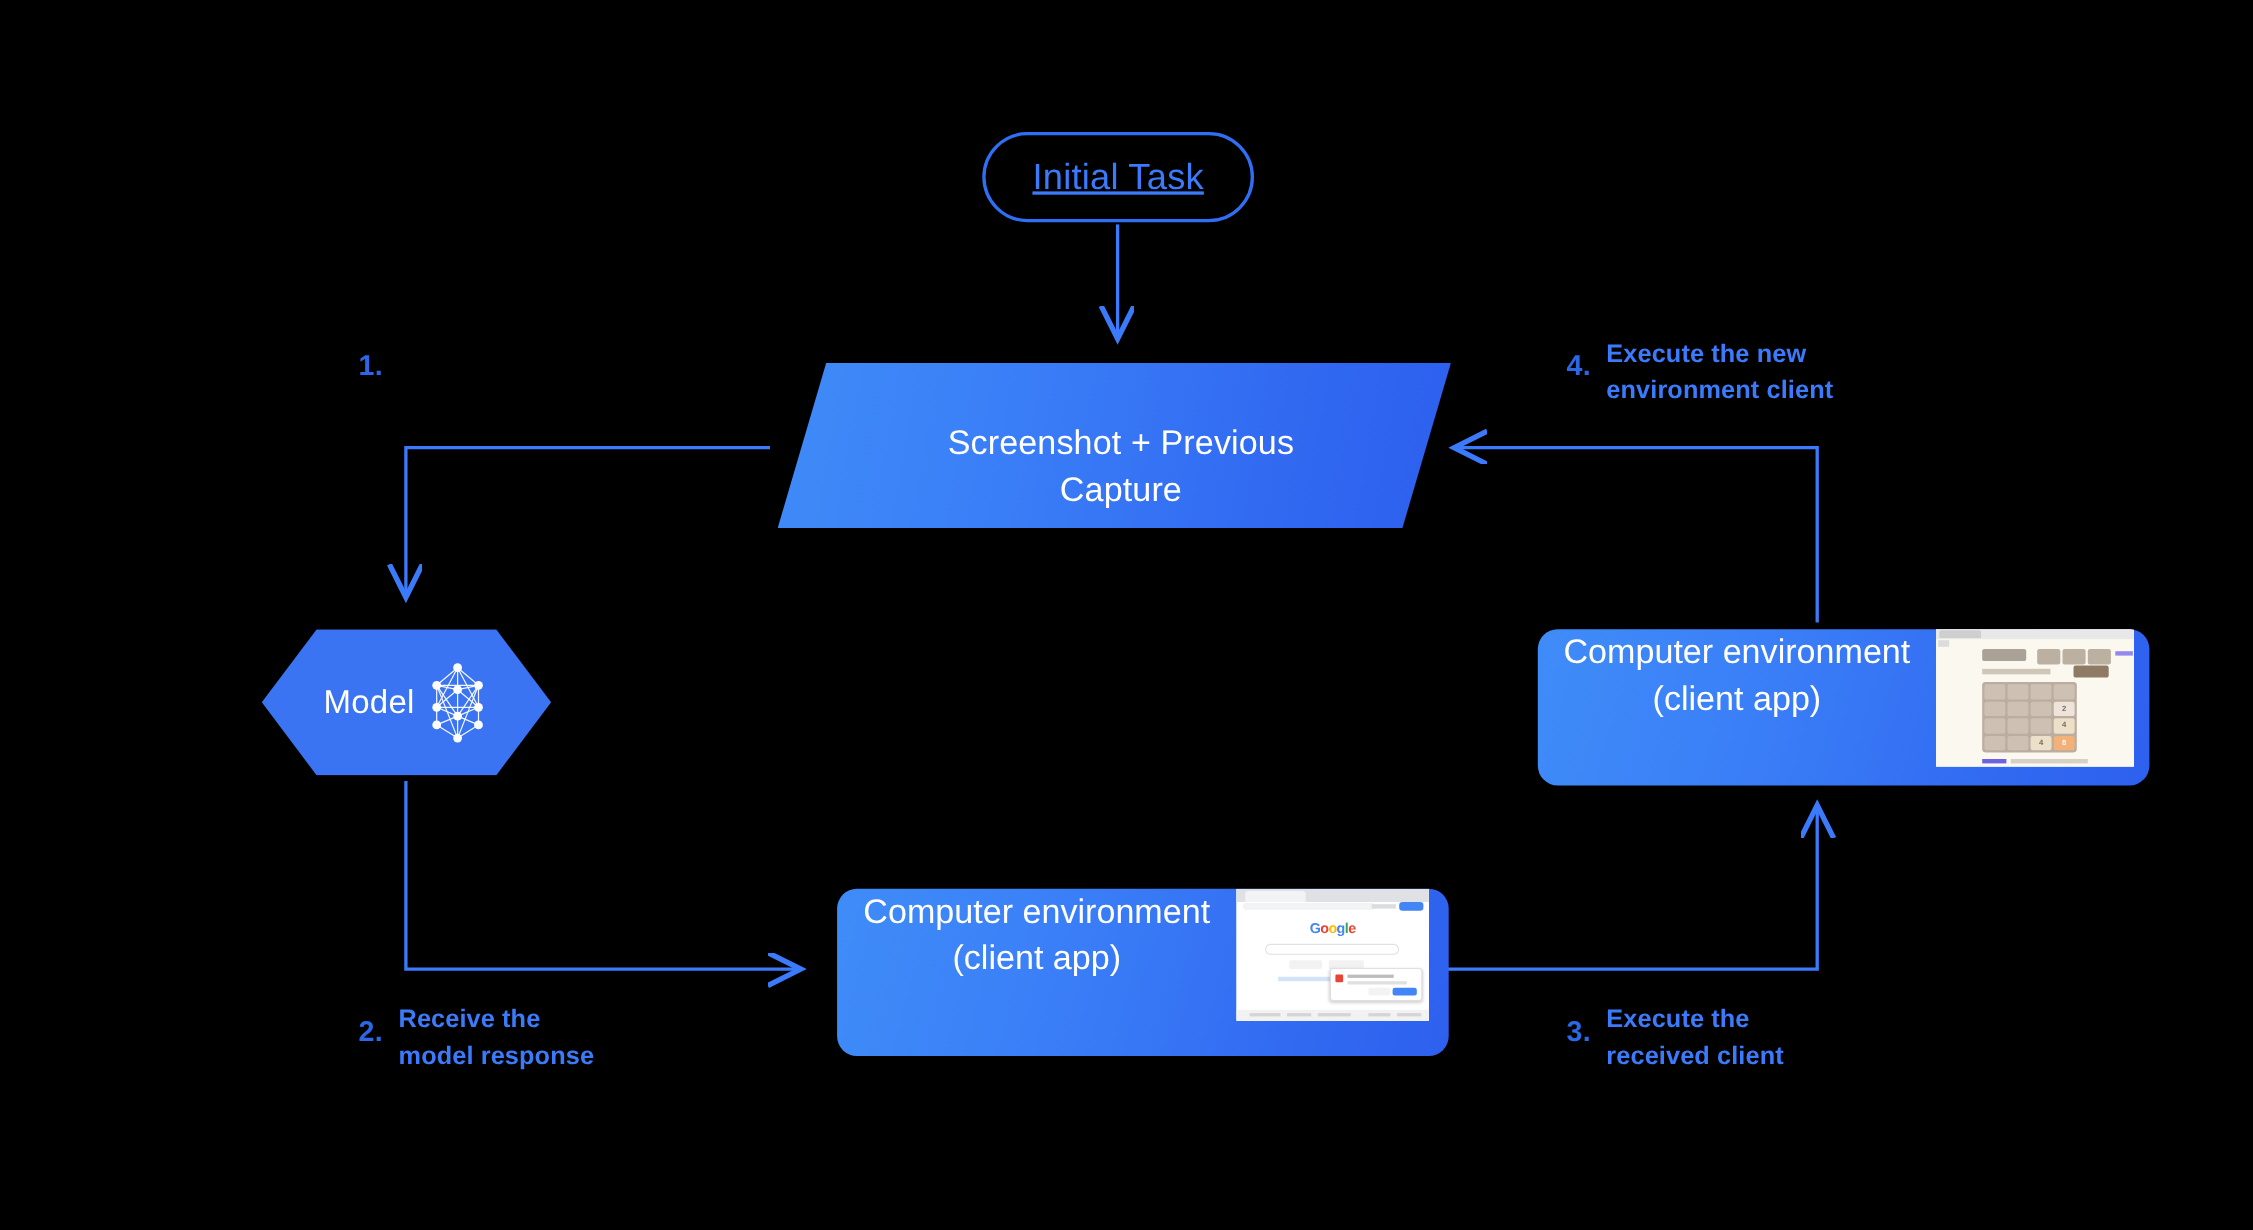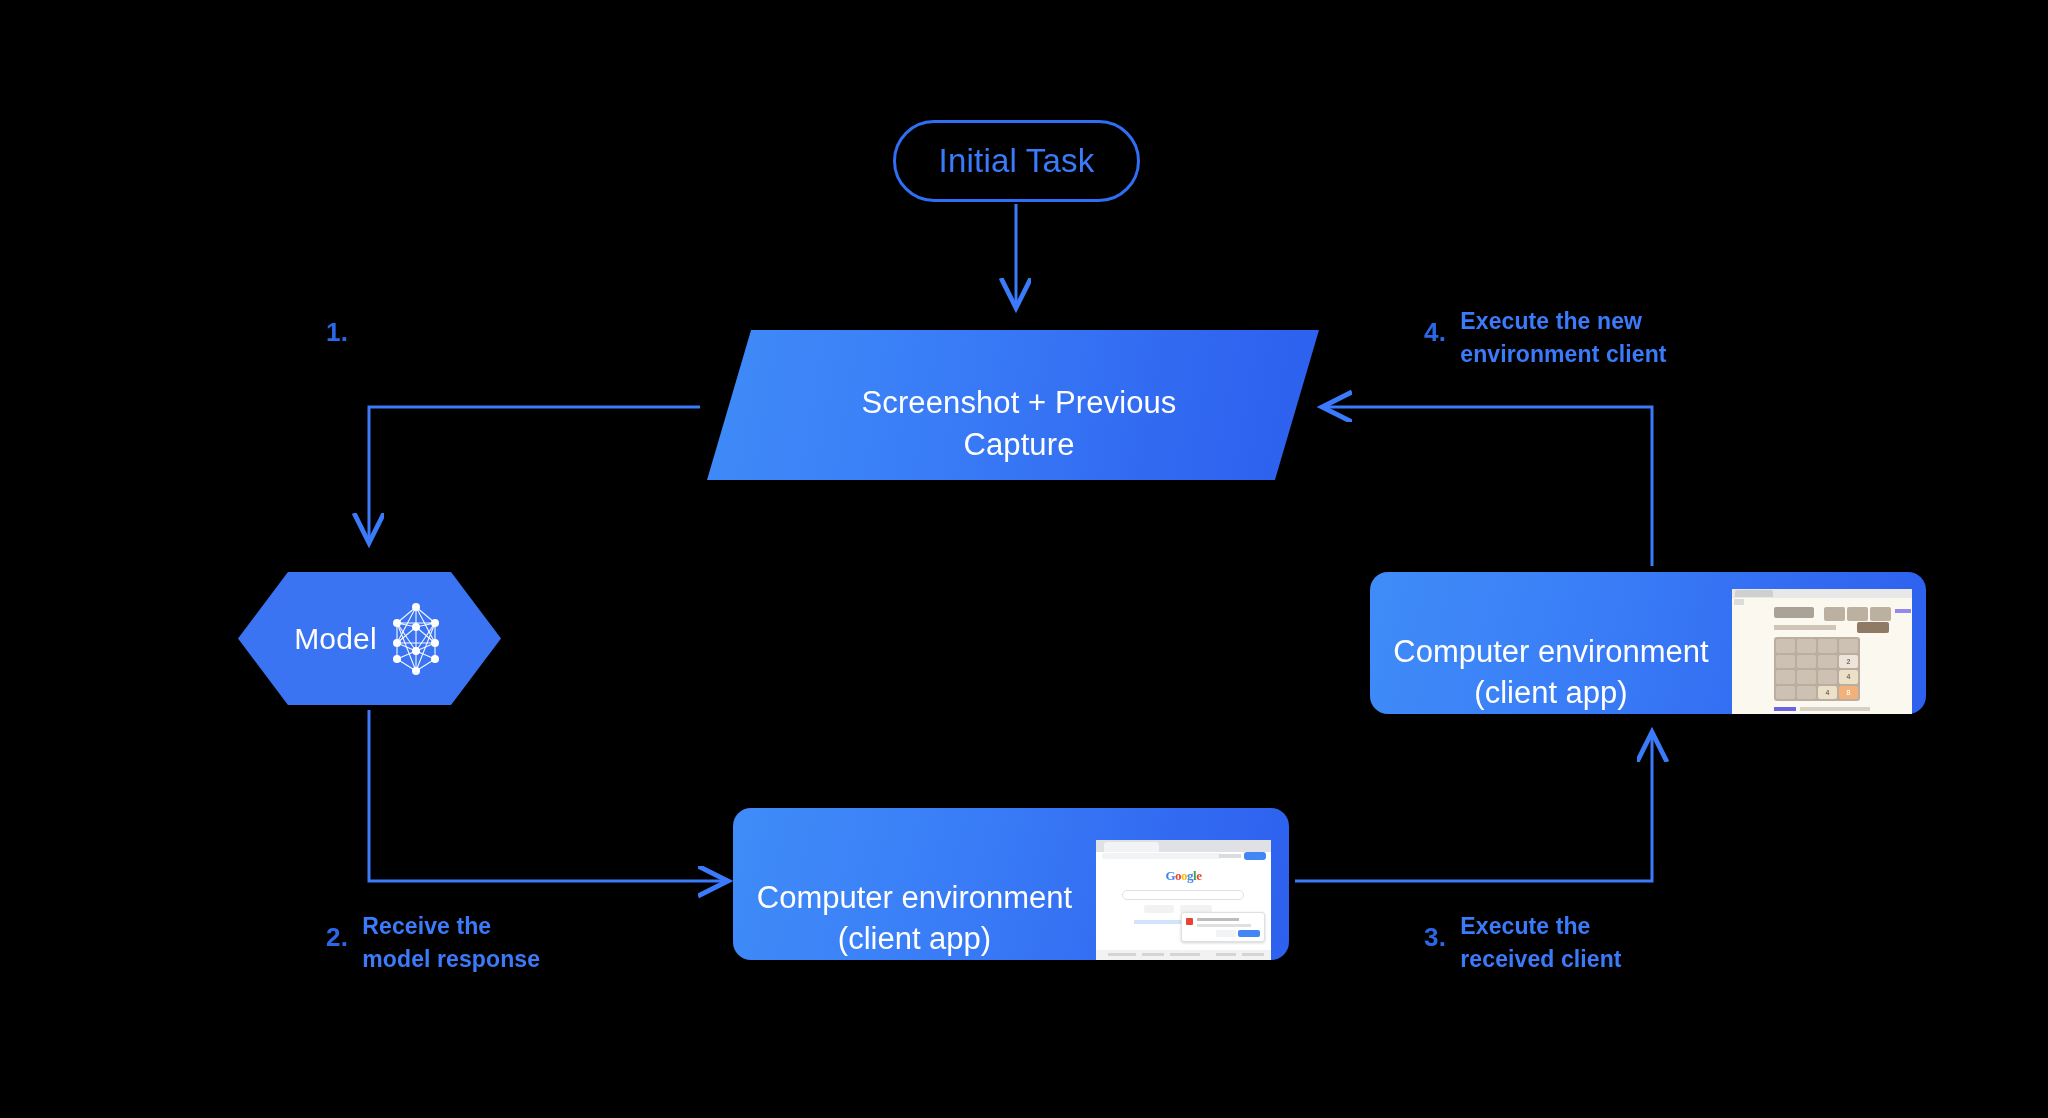--- a/index.html
+++ b/index.html
@@ -15,20 +15,21 @@
   .pill {
     position: absolute;
     left: 893px; top: 120px;
     width: 247px; height: 82px;
     border: 3px solid #2f6ff5;
     border-radius: 44px;
     display: flex; align-items: center; justify-content: center;
     color: #3a7afb;
     font-size: 33px;
     letter-spacing: .2px;
+    text-decoration: underline;
   }
 
   
   .parallelogram {
     position: absolute;
     left: 707px; top: 330px;
     width: 612px; height: 150px;
     background: linear-gradient(100deg, #3f8bf8 0%, #3a7ef7 35%, #3169f1 75%, #2c5fee 100%);
     clip-path: polygon(7.2% 0%, 100% 0%, 92.8% 100%, 0% 100%);
     display: flex; align-items: center; justify-content: center;
@@ -54,37 +55,38 @@
     gap: 10px;
   }
   .hex .mlabel { color: #ffffff; font-size: 30px; letter-spacing: .2px; }
   .nn-icon { width: 58px; height: 76px; display: block; }
 
   
   .env-card {
     position: absolute;
     border-radius: 18px;
     background: linear-gradient(105deg, #3f8cf8 0%, #3a7ef7 38%, #3169f1 78%, #2d60ee 100%);
-    display: flex; align-items: flex-end;
+    display: flex; align-items: flex-start;
     overflow: hidden;
+    margin-left: 28px;
   }
   .env-card.top { left: 1370px; top: 572px; width: 556px; height: 142px; }
   .env-card.bottom { left: 733px; top: 808px; width: 556px; height: 152px; }
   .env-card .etext {
     color: #ffffff; font-size: 31px; line-height: 1.34;
     text-align: center; flex: 1 1 auto;
   }
   .env-card .thumb {
     flex: 0 0 auto;
     background: #ffffff;
     position: relative;
     overflow: hidden;
   }
   .env-card.top .thumb { width: 180px; height: 125px; margin-right: 14px; }
-  .env-card.bottom .thumb { width: 175px; height: 120px; margin-right: 18px; font-family: Liberation Serif, serif; }
+  .env-card.bottom .thumb { width: 175px; height: 120px; margin-right: 18px; }
 
   
   .t2048 { background: #faf8ef; width: 100%; height: 100%; position: relative; }
   .t2048 .tabbar { position:absolute; left:0; top:0; width:100%; height:9px; background:#e8e8e8; }
   .t2048 .tab { position:absolute; left:3px; top:1px; width:38px; height:7px; background:#cfcfcf; border-radius:2px 2px 0 0;}
   .t2048 .addr { position:absolute; left:2px; top:10px; width:10px; height:6px; background:#dcdcdc; }
   .t2048 .logo { position:absolute; left:42px; top:18px; width:40px; height:11px; background:#8f8678; border-radius:2px; opacity:.75;}
   .t2048 .scorebox { position:absolute; top:18px; width:21px; height:14px; background:#bcb0a1; border-radius:2px; }
   .t2048 .s1 { left: 92px; } .t2048 .s2 { left: 115px; } .t2048 .s3 { left: 138px; }
   .t2048 .links { position:absolute; left:163px; top:20px; width:16px; height:4px; background:#7a6bef; opacity:.8;}

